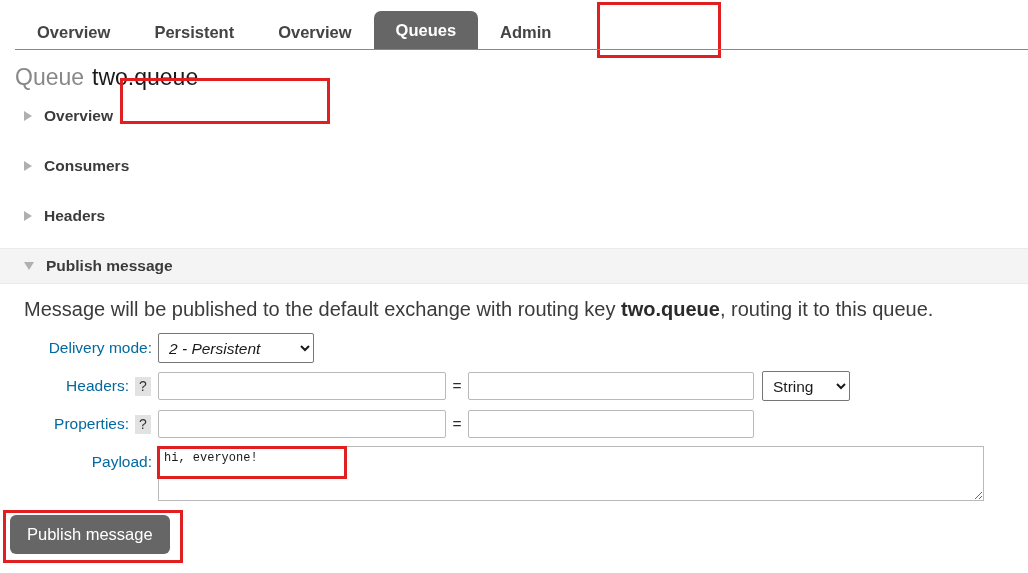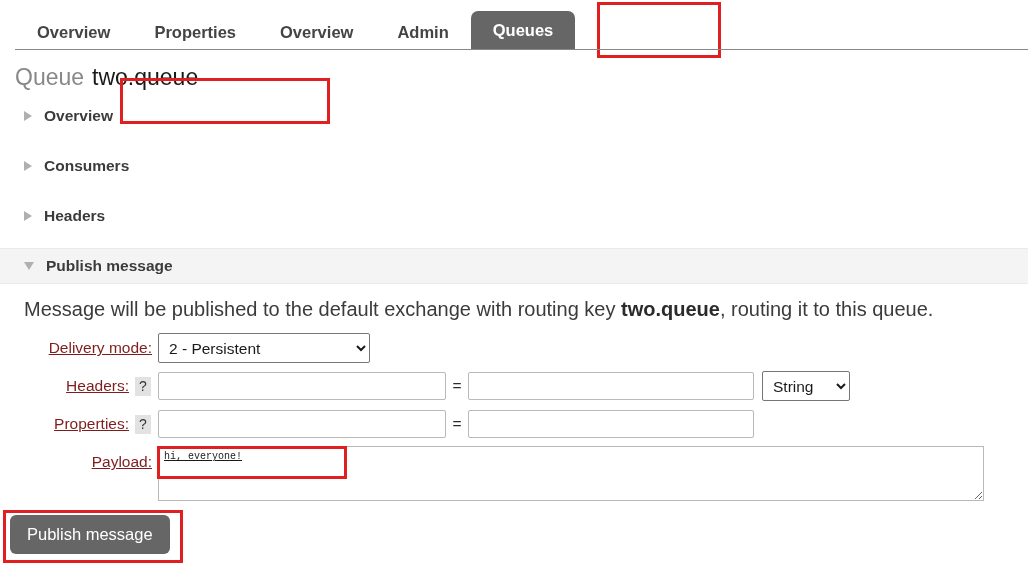--- a/index.html
+++ b/index.html
@@ -133,25 +133,24 @@
   .form-row {
     display: flex;
     align-items: center;
     margin-bottom: 6px;
     height: 32px;
   }
   .form-label {
     width: 135px;
     text-align: right;
     font-size: 15.5px;
-    color: #7f1d1d;
+    color: #0369a1;
     padding-right: 6px;
     flex: 0 0 auto;
     white-space: nowrap;
-    text-decoration: underline;
   }
   .help-badge {
     display: inline-block;
     width: 16px;
     height: 19px;
     line-height: 19px;
     text-align: center;
     background: #e2e2e2;
     color: #333333;
     font-size: 14px;
@@ -171,21 +170,21 @@
   select.ctl {
     font-family: "Liberation Sans", sans-serif;
     font-size: 15.5px;
     color: #1a1a1a;
     background: #ffffff;
     border: 1px solid #767676;
     height: 30px;
     padding: 2px 6px;
     border-radius: 2px;
   }
-  select.delivery { width: 212px; }
+  select.delivery { width: 156px; font-style: italic; }
   select.headertype { width: 88px; }
 
   input.ctl {
     font-family: "Liberation Sans", sans-serif;
     font-size: 15px;
     border: 1px solid #b9b9b9;
     background: #ffffff;
     height: 28px;
     padding: 2px 5px;
     border-radius: 2px;
@@ -211,27 +210,26 @@
   .payload-row .label-col {
     height: 32px;
     align-items: center;
   }
   textarea.payload {
     width: 826px;
     height: 55px;
     border: 1px solid #b9b9b9;
     background: #ffffff;
     font-family: "Liberation Mono", monospace;
-    font-size: 10px;
+    font-size: 12px;
     color: #1a1a1a;
     padding: 4px 5px;
     resize: both;
     outline: none;
     line-height: 1.25;
-    text-decoration: underline;
   }
   .payload-highlight {
     position: absolute;
     border: 3px solid #e02020;
     left: 157px;
     top: 0px;
     width: 190px;
     height: 33px;
     pointer-events: none;
   }
@@ -263,24 +261,24 @@
     height: 53px;
     pointer-events: none;
   }
 </style>
 </head>
 <body>
 
 <div class="navbar">
   <div class="nav-tabs">
     <button class="nav-tab">Overview</button>
-    <button class="nav-tab">Properties</button>
+    <button class="nav-tab">Persistent</button>
     <button class="nav-tab">Overview</button>
+    <button class="nav-tab active">Queues</button>
     <button class="nav-tab">Admin</button>
-    <button class="nav-tab active">Queues</button>
   </div>
   <div class="nav-tab-highlight"></div>
   <div class="nav-rule"></div>
 </div>
 
 <h1 class="page-title">
   <span>Queue</span><span class="queue-name">two.queue</span>
 </h1>
 <div class="title-highlight"></div>
 

